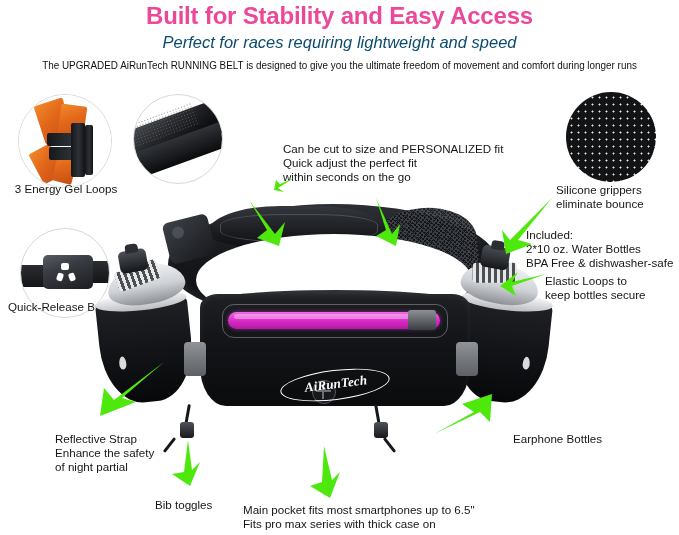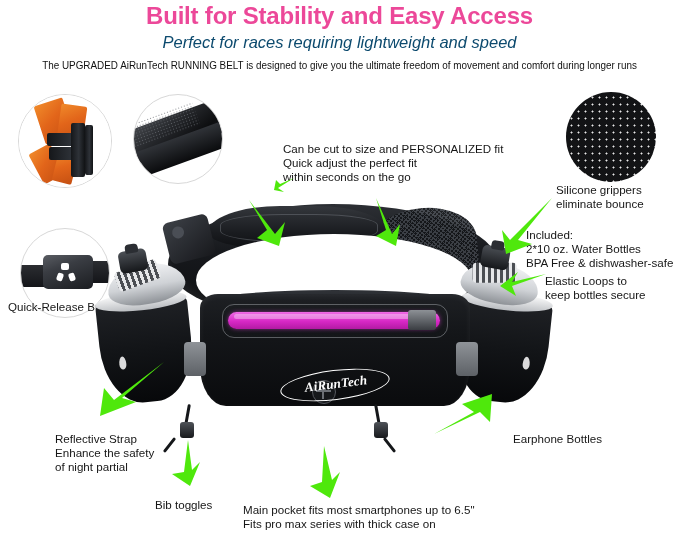--- a/index.html
+++ b/index.html
@@ -151,20 +151,21 @@
       <div class="gel-pack" style="left:20px;top:6px;width:30px;height:40px;transform:rotate(-18deg);"></div>
       <div class="gel-pack" style="left:40px;top:10px;width:26px;height:36px;transform:rotate(8deg);"></div>
       <div class="gel-pack" style="left:16px;top:52px;width:24px;height:34px;transform:rotate(-28deg);"></div>
       <div class="gel-pack" style="left:36px;top:58px;width:20px;height:30px;transform:rotate(14deg);"></div>
       <div class="gel-loop" style="left:28px;top:38px;width:44px;height:13px;"></div>
       <div class="gel-loop" style="left:30px;top:52px;width:42px;height:13px;"></div>
       <div class="gel-loop" style="left:52px;top:28px;width:14px;height:54px;"></div>
       <div class="gel-loop" style="left:66px;top:30px;width:8px;height:50px;"></div>
     </div>
   </div>
+  <div class="abs cap" style="left:4px;top:182px;width:124px;text-align:center;">3 Energy Gel Loops</div>
 
   <div class="circ" style="left:133px;top:94px;width:88px;height:88px;">
     <div class="circ-inner">
       <div class="band" style="left:-14px;top:18px;width:120px;height:34px;transform:rotate(-20deg);"></div>
       <div class="band-mesh" style="left:-6px;top:18px;width:70px;height:24px;transform:rotate(-20deg);"></div>
       <div class="band" style="left:-14px;top:42px;width:120px;height:26px;transform:rotate(-20deg);
            background:linear-gradient(180deg,#303338,#0a0b0d);"></div>
     </div>
   </div>
 

